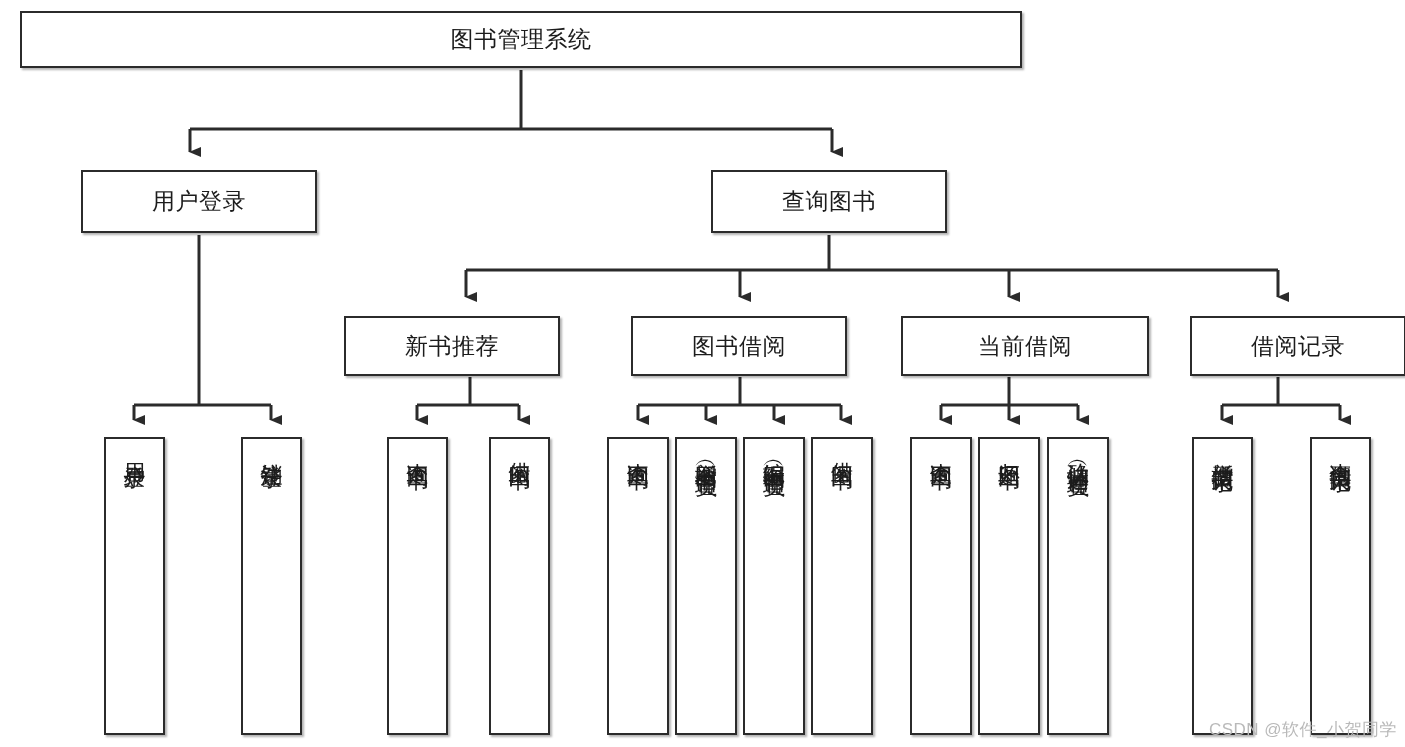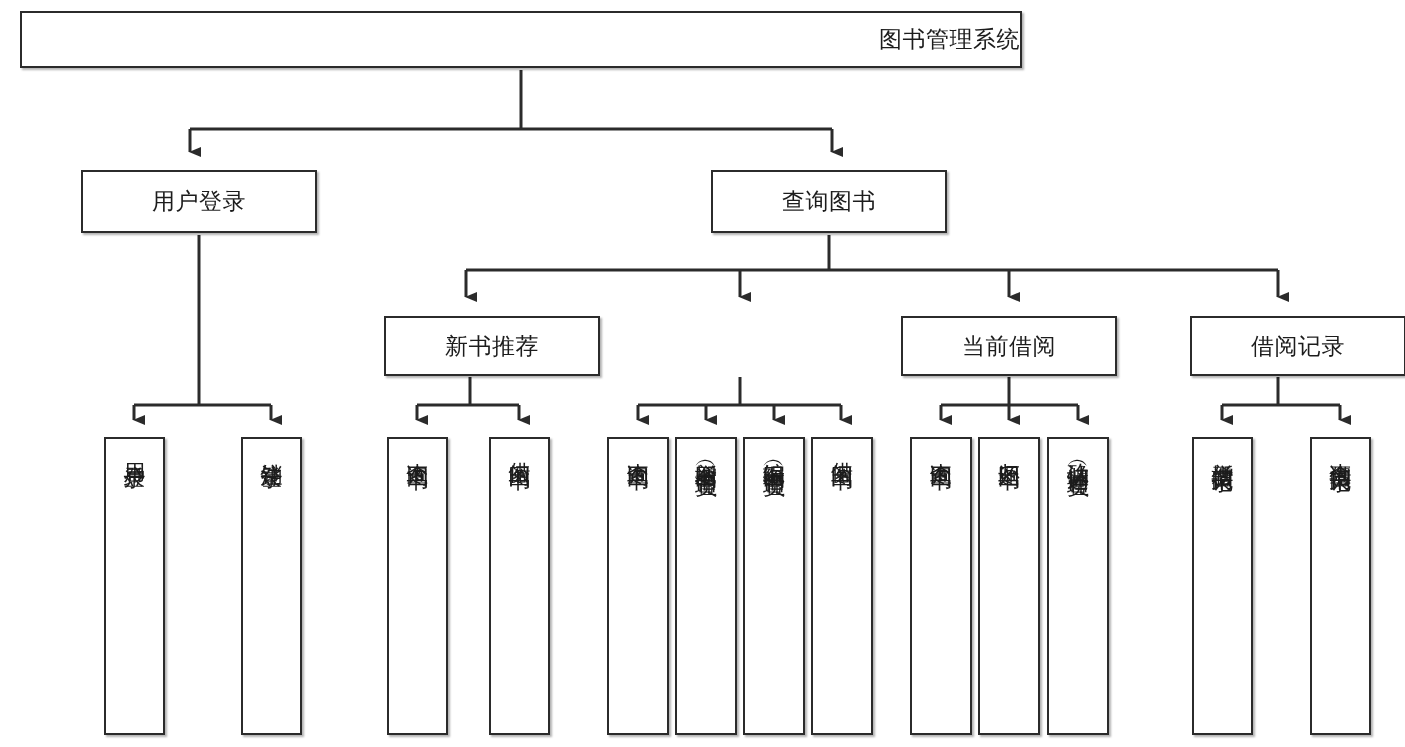--- a/index.html
+++ b/index.html
@@ -121,38 +121,41 @@
       <path d="M1009,405 L1009,420" marker-end="url(#arw)"></path>
       <path d="M1078,405 L1078,420" marker-end="url(#arw)"></path>
 
       <path d="M1278,377 L1278,405"></path>
       <path d="M1222,405 L1340,405"></path>
       <path d="M1222,405 L1222,420" marker-end="url(#arw)"></path>
       <path d="M1340,405 L1340,420" marker-end="url(#arw)"></path>
     </g>
   </svg>
 
-  <div class="node root" style="left:20px; top:11px; width:1002px; height:57px;justify-content:flex-end;">
+  <div class="node root" style="left:20px; top:11px; width:1002px; height:57px;">
     <span class="label">图书管理系统</span>
   </div>
 
   <div class="node h" style="left:81px; top:170px; width:236px; height:63px;">
     <span class="label">用户登录</span>
   </div>
 
   <div class="node h" style="left:711px; top:170px; width:236px; height:63px;">
     <span class="label">查询图书</span>
   </div>
 
-  <div class="node h" style="left:384px; top:316px; width:216px; height:60px;text-align:right;">
+  <div class="node h" style="left:344px; top:316px; width:216px; height:60px;text-align:right;">
     <span class="label">新书推荐</span>
   </div>
 
-
-  <div class="node h" style="left:901px; top:316px; width:216px; height:60px;">
+  <div class="node h" style="left:631px; top:316px; width:216px; height:60px;">
+    <span class="label">图书借阅</span>
+  </div>
+
+  <div class="node h" style="left:901px; top:316px; width:248px; height:60px;">
     <span class="label">当前借阅</span>
   </div>
 
   <div class="node h" style="left:1170px; top:316px; width:216px; height:60px;margin-left:20px;">
     <span class="label">借阅记录</span>
   </div>
 
   <div class="node leaf" style="left:104px; top:437px; width:61px; height:298px;">
     <span class="label">用户登录</span>
   </div>
@@ -198,14 +201,15 @@
   </div>
 
   <div class="node leaf" style="left:1192px; top:437px; width:61px; height:298px;">
     <span class="label">新增借阅记录</span>
   </div>
 
   <div class="node leaf" style="left:1310px; top:437px; width:61px; height:298px;">
     <span class="label">查询借阅记录</span>
   </div>
 
+  <div class="watermark">CSDN @软件_小贺同学</div>
 
 </div>
 
 </body></html>

